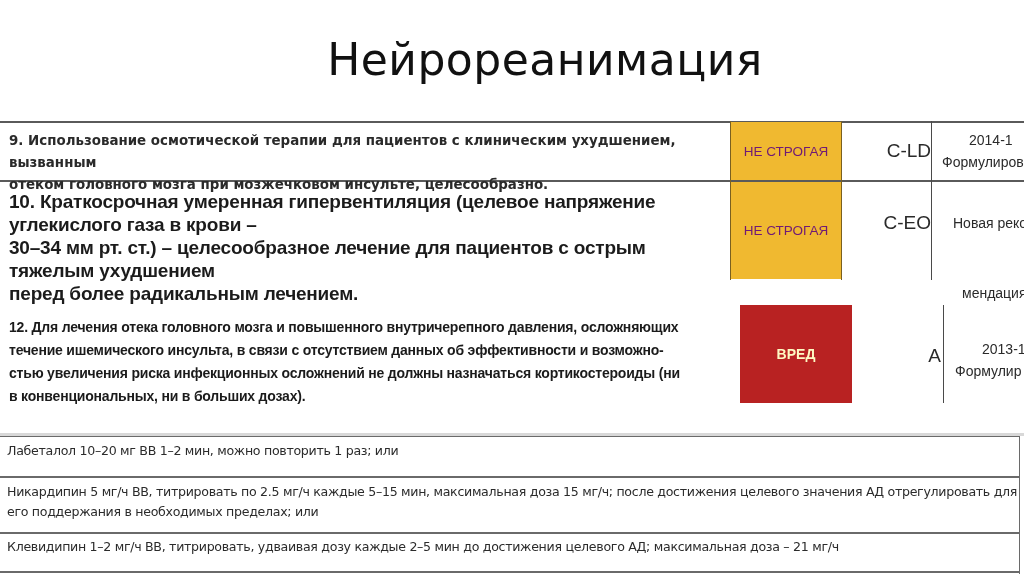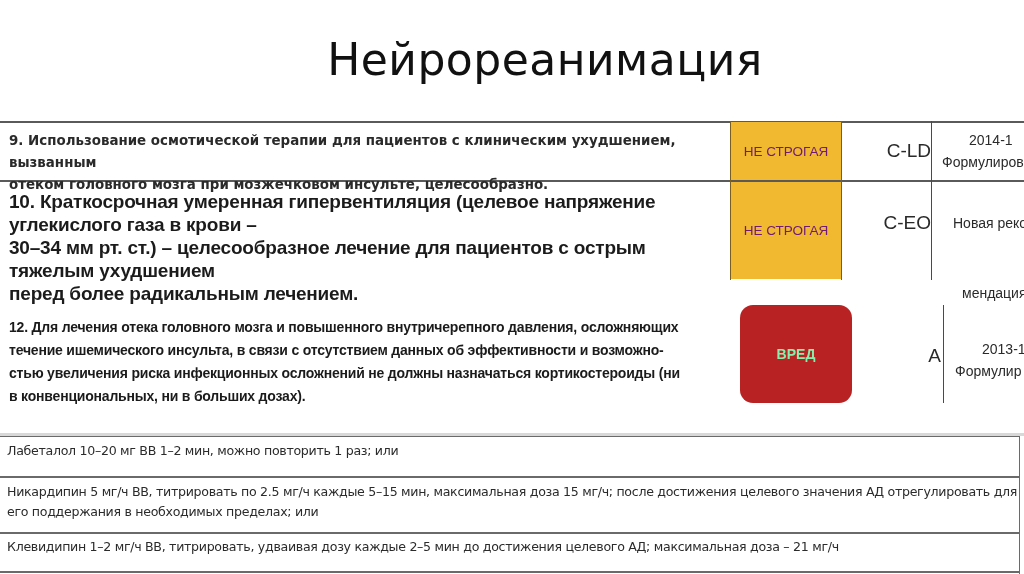--- a/index.html
+++ b/index.html
@@ -23,21 +23,21 @@
       font-family: "Liberation Sans", sans-serif;
     }
     .bold-text { font-weight: bold; color: #2a2a2a; font-family: "DejaVu Sans", sans-serif; font-size: 13px; }
     .row10 { font-family: "Liberation Sans", sans-serif; font-weight: bold; font-size: 19px; line-height: 23px; letter-spacing: -0.2px; }
     .row12 { font-family: "Liberation Sans", sans-serif; font-weight: bold; font-size: 14px; line-height: 23px; letter-spacing: -0.2px; }
     .badge {
       position: absolute; display: flex; align-items: center; justify-content: center;
       font-size: 13.5px; color: #701a75;
     }
     .badge.yellow { background: #f0b930; }
-    .badge.red { background: #b82222; color: #86efac; font-weight: bold; font-size: 14px; border-radius: 13px; }
+    .badge.red { background: #b82222; color: #fef9c3; font-weight: bold; font-size: 14px; }
     .center-text {
       position: absolute; text-align: right; font-size: 19px; line-height: 22px; color: #2a2a2a;
     }
     .right-clip { position: absolute; overflow: hidden; white-space: nowrap; text-align: center; font-size: 14px; line-height: 22px; color: #2a2a2a; }
     .drug-row-text { position: absolute; left: 7px; font-size: 12.6px; line-height: 20px; color: #2b2b2b; font-family: "DejaVu Sans", sans-serif; letter-spacing: -0.3px; }
   </style>
 </head>
 <body>
 
 <div class="title" style="left:0;width:1090px;">Нейрореанимация</div>

